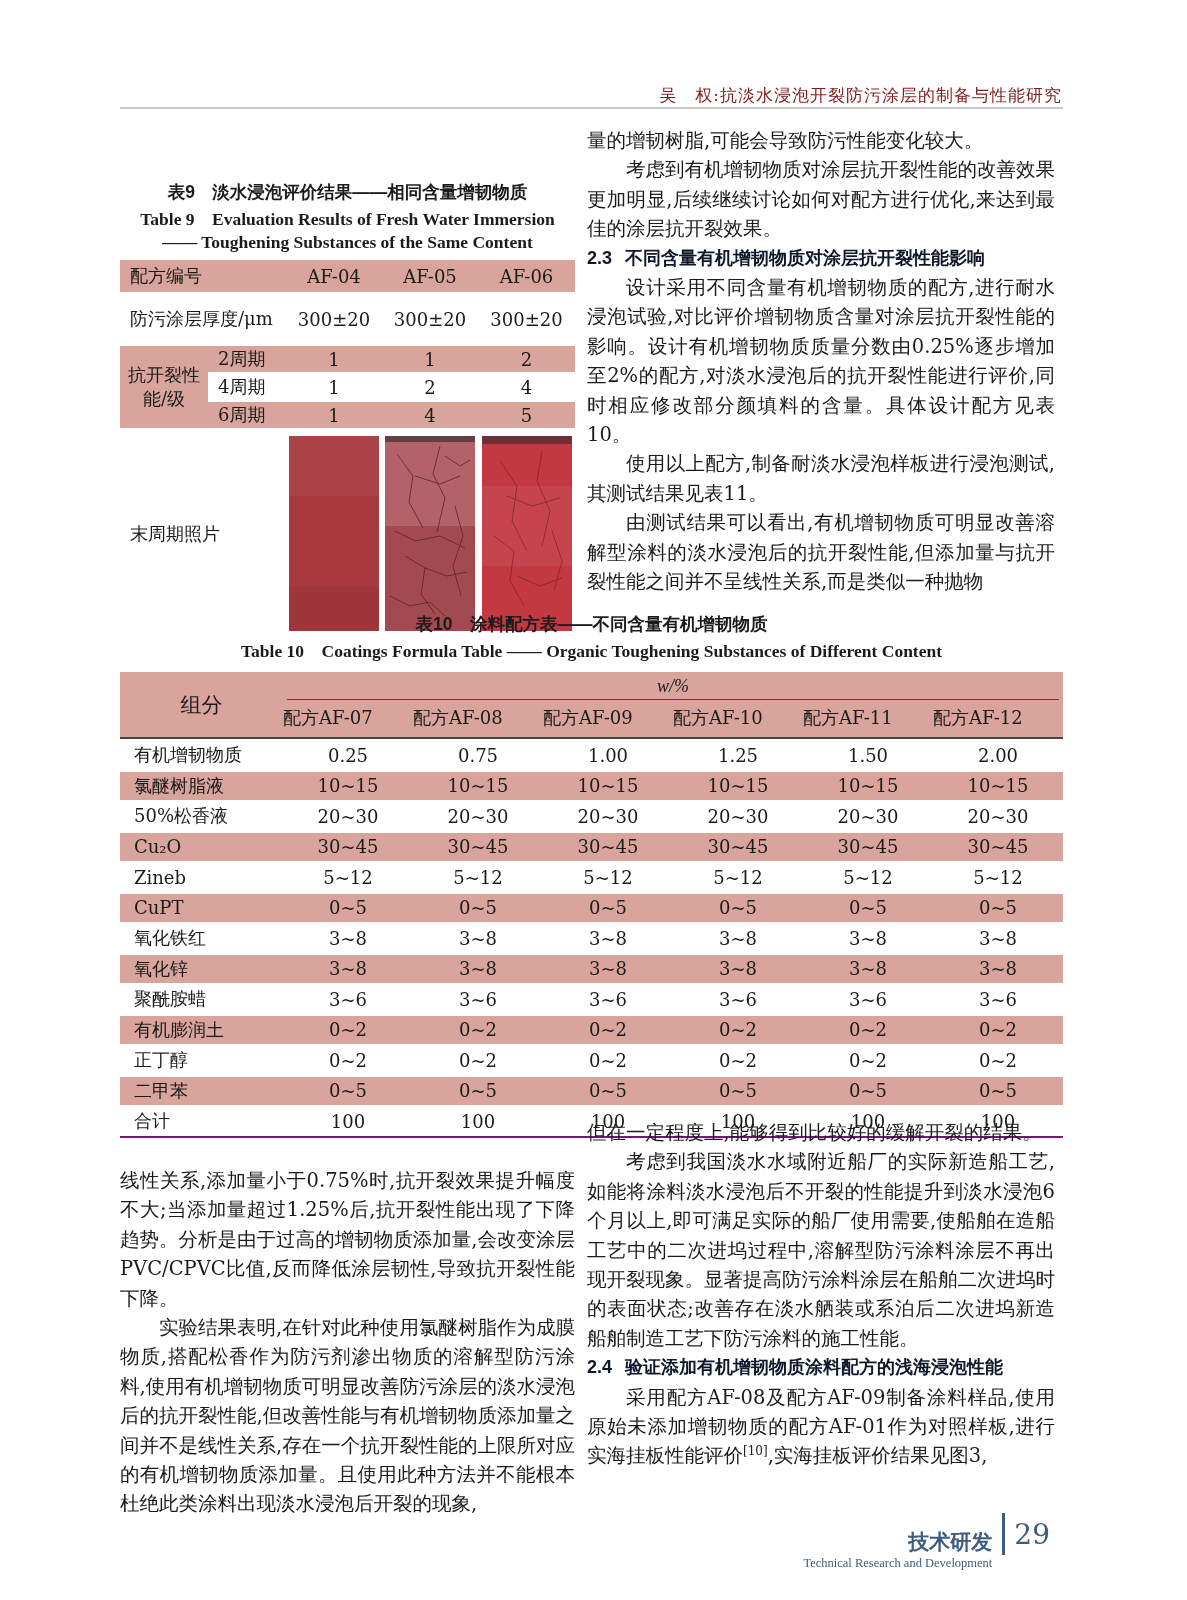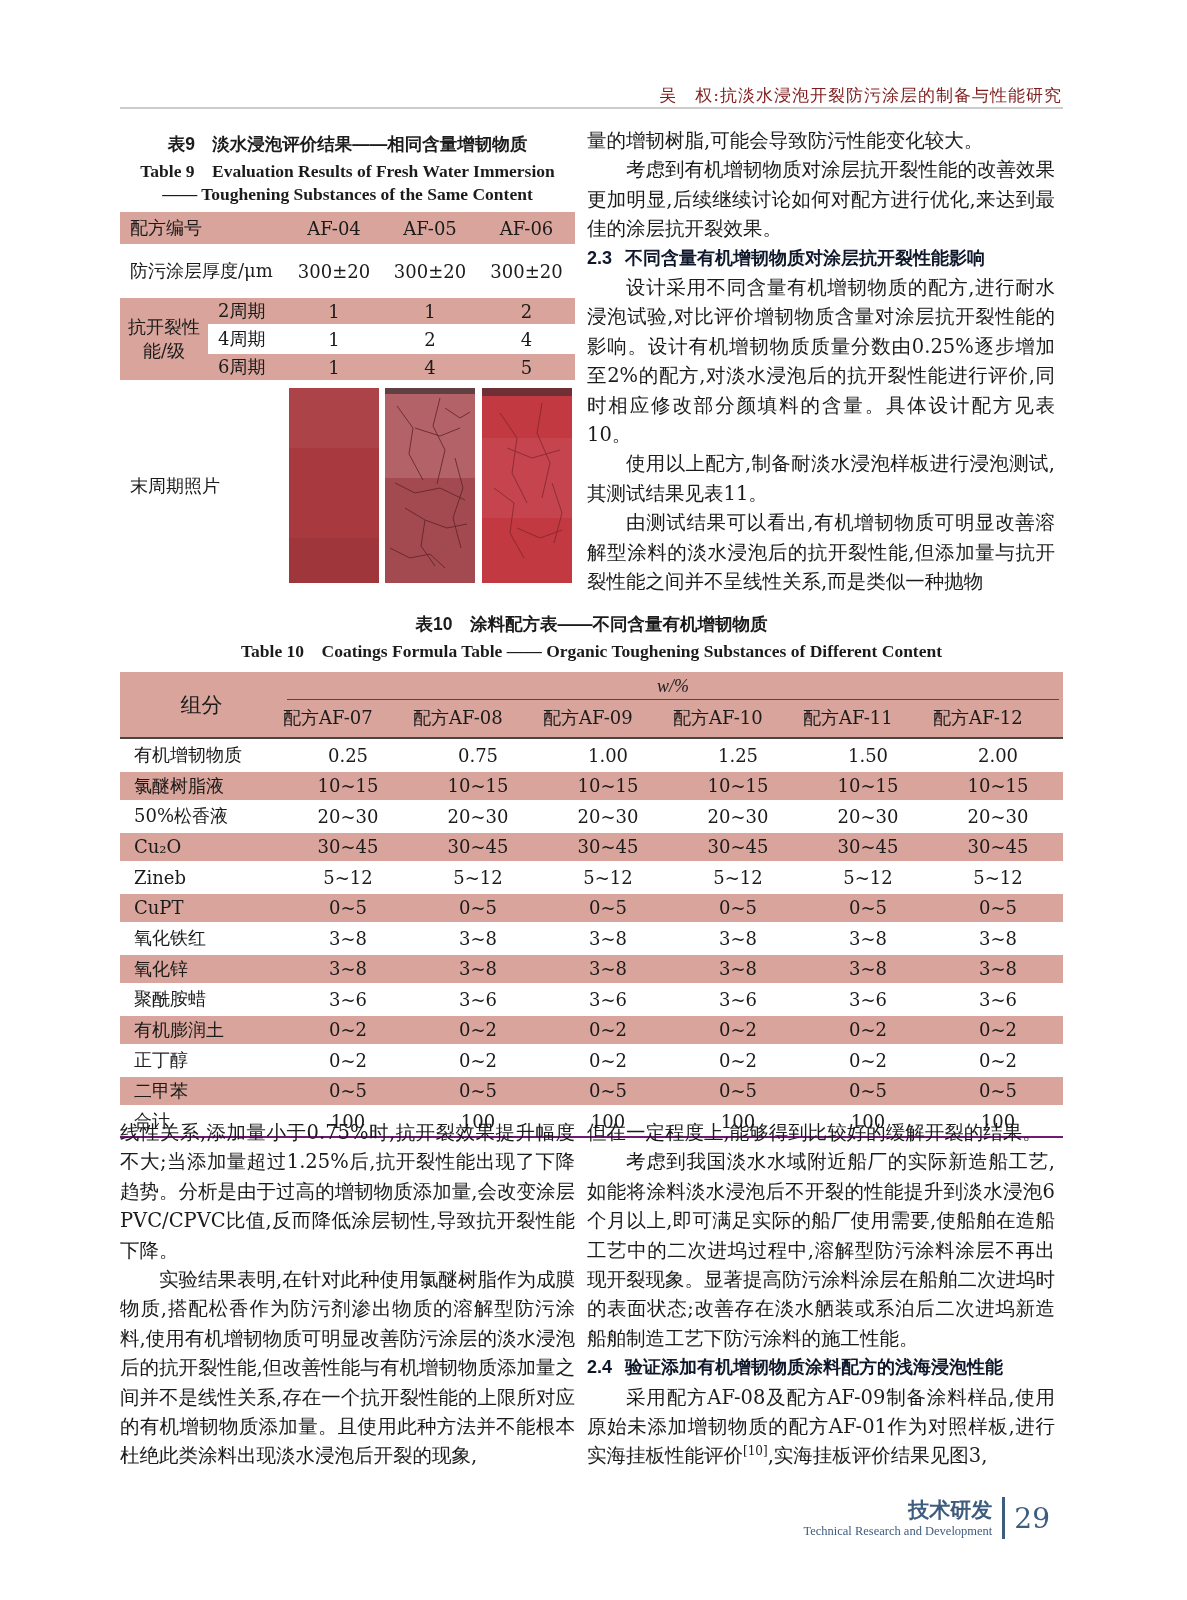--- a/index.html
+++ b/index.html
@@ -5,21 +5,21 @@
   html,body{margin:0;padding:0;width:1187px;height:1600px;background:#ffffff;overflow:hidden;}
   body{font-family:"DejaVu Serif",serif;color:#1b1b1b;position:relative;}
   .page{position:absolute;inset:0;}
 
   
   .running-head{position:absolute;top:84px;right:125px;font-size:17px;color:#7f1d1d;letter-spacing:1px;}
   .head-rule{position:absolute;top:107px;left:120px;width:943px;height:2px;background:#cbcbcb;}
 
   
   .cols{position:absolute;left:120px;width:943px;display:flex;}
-  .colL{width:455px;flex:none;}
+  .colL{width:455px;flex:none;margin-top:48px;}
   .colR{width:468px;flex:none;margin-left:12px;}
   .top{top:126px;}
   .bottom{top:1118px;}
 
   
   .para{font-size:19.5px;line-height:29.4px;text-align:justify;margin:0;text-indent:2em;}
   .noind{text-indent:0;}
   .redhead{font-family:"Liberation Sans",sans-serif;font-weight:bold;color:#0f172a;font-size:18px;line-height:29.4px;white-space:nowrap;}
   .redhead .num{margin-right:13px;}
   sup.ref{font-size:12px;line-height:0;}
@@ -49,21 +49,21 @@
   .subs{display:flex;}
   .subs span{flex:1;text-align:left;padding:6px 0 7px;font-size:18px;font-style:normal;}
   .t10 tbody td{text-align:center;height:26.5px;vertical-align:middle;}
   .t10 tbody td.lab{text-align:left;padding-left:14px;}
   .t10 tbody tr.pink td{background:#d8a49b;}
   .t10 tbody tr:last-child td{border-bottom:2px solid #701a75;}
 
   
   .footer{position:absolute;top:1497px;right:137px;display:flex;align-items:center;color:#3e5c7e;}
   .f-txt{text-align:right;}
-  .f-zh{font-family:"Liberation Sans",sans-serif;font-weight:bold;font-size:21px;line-height:24px;}
+  .f-zh{font-family:"Liberation Sans",sans-serif;font-weight:bold;font-size:21px;line-height:24px;margin-top:33px;}
   .f-en{font-family:"Liberation Serif",serif;font-size:12.5px;margin-top:2px;}
   .f-bar{width:3px;height:42px;background:#3e5c7e;margin:0 9px 0 10px;}
   .f-num{font-size:28px;}
 
   svg.panel{display:block;}
 </style>
 </head>
 <body>
 
 <div class="page">

